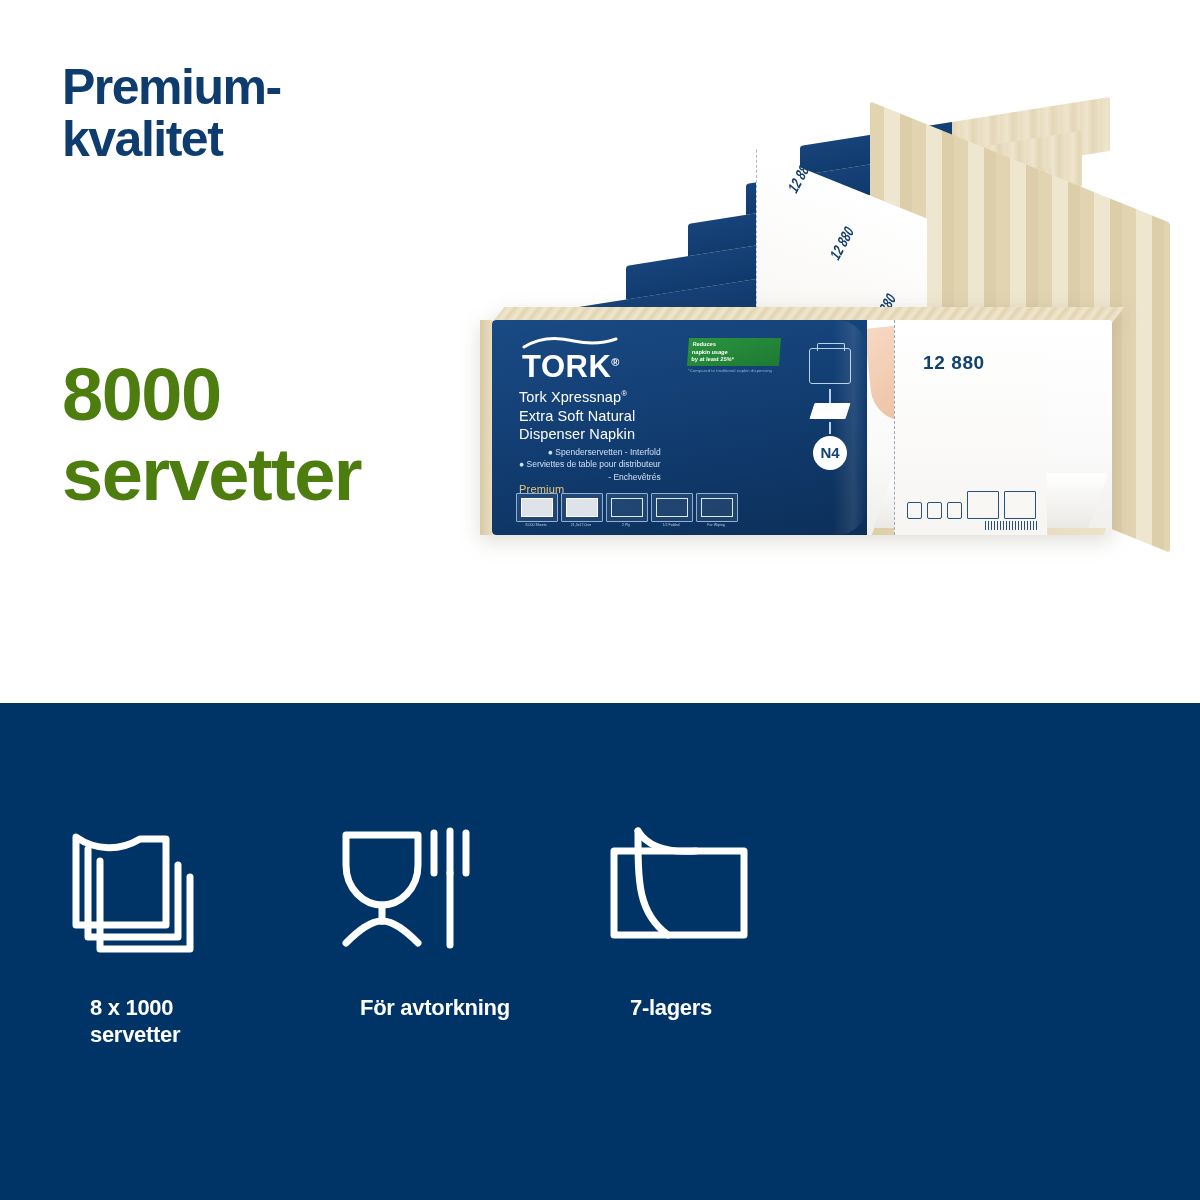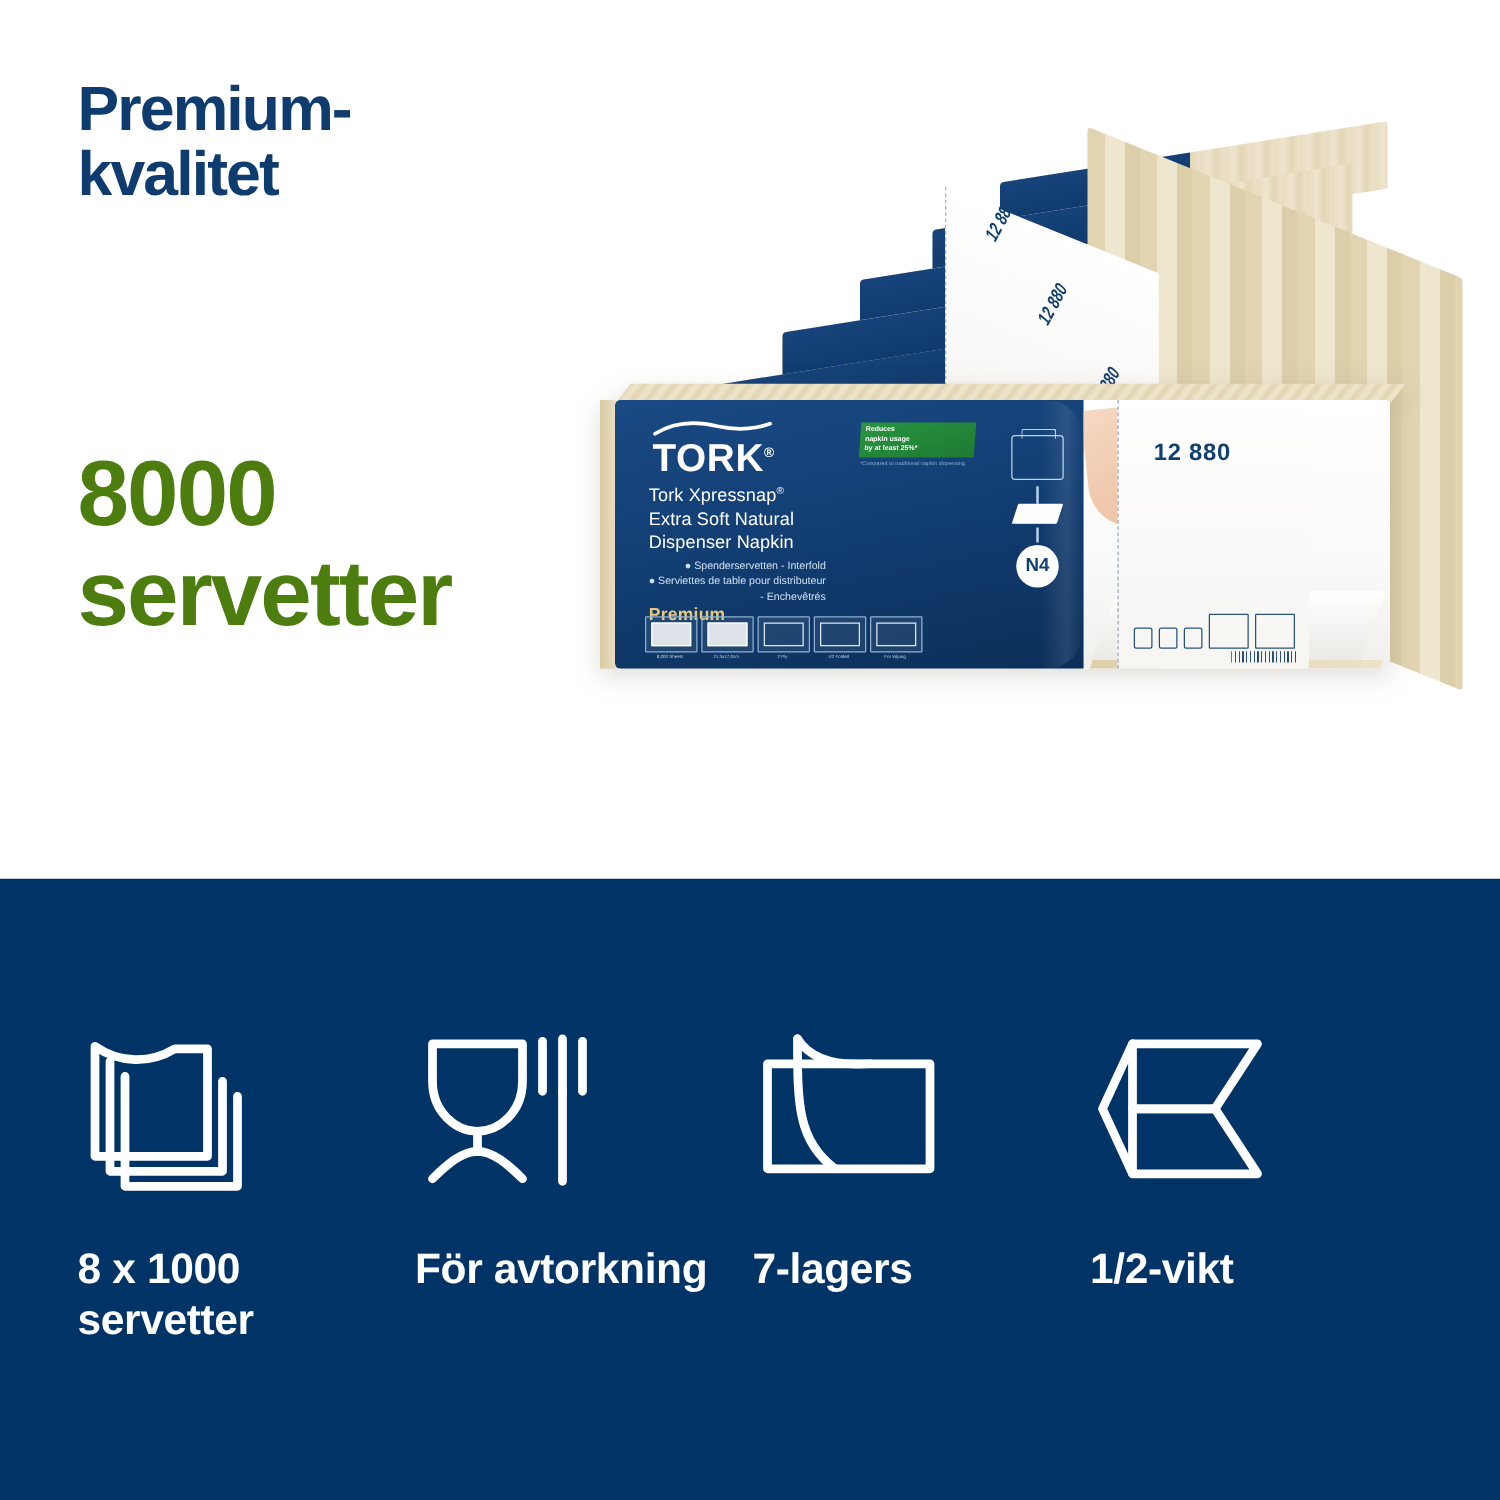--- a/index.html
+++ b/index.html
@@ -225,22 +225,22 @@
     line-height: 1.45;
     white-space: pre-line;
     text-align: right;
   }
 
   .pack-premium {
     position: absolute;
     left: 27px;
     top: 163px;
     color: #e8c879;
-    font-size: 14px;
-    font-weight: bold;
+    font-size: 11px;
+    font-weight: normal;
     letter-spacing: 0.2px;
   }
 
   .green-badge {
     position: absolute;
     left: 196px;
     top: 18px;
     width: 92px;
     height: 28px;
     background: linear-gradient(160deg, #2a9440 0%, #1d7a32 100%);
@@ -497,25 +497,26 @@
     padding-right: 18px;
   }
   .feature-icon {
     height: 150px;
     display: flex;
     align-items: flex-start;
   }
   .feature-label {
     margin-top: 24px;
     color: #ffffff;
-    font-size: 34px;
+    font-size: 22px;
     font-weight: bold;
     line-height: 1.22;
     letter-spacing: -0.3px;
     white-space: pre-line;
+    margin-left: 28px;
   }
 </style>
 </head>
 <body>
 
 <div class="page">
 
   <div class="top-section">
 
     <div class="headline-block">
@@ -719,27 +720,17 @@
         <div class="feature-icon">
           <svg width="160" height="140" viewBox="0 0 160 140" fill="none" stroke="#ffffff" stroke-width="7" stroke-linejoin="round" stroke-linecap="round">
             <path d="M12 30 L142 30 L142 114 L12 114 Z"></path>
             <path d="M36 10 C36 62, 36 92, 66 114"></path>
             <path d="M36 10 C46 26, 66 32, 94 30"></path>
           </svg>
         </div>
         <div class="feature-label">7-lagers</div>
       </div>
 
-      <div class="feature">
-        <div class="feature-icon">
-          <svg width="160" height="140" viewBox="0 0 160 140" fill="none" stroke="#ffffff" stroke-width="7" stroke-linejoin="round" stroke-linecap="round">
-            <path d="M34 14 L134 14 L100 66 L34 66 Z"></path>
-            <path d="M34 66 L100 66 L134 118 L34 118 Z"></path>
-            <path d="M34 14 L10 66 L34 118"></path>
-          </svg>
-        </div>
-        <div class="feature-label">1/2-vikt</div>
-      </div>
 
     </div>
   </div>
 
 </div>
 
 </body></html>

